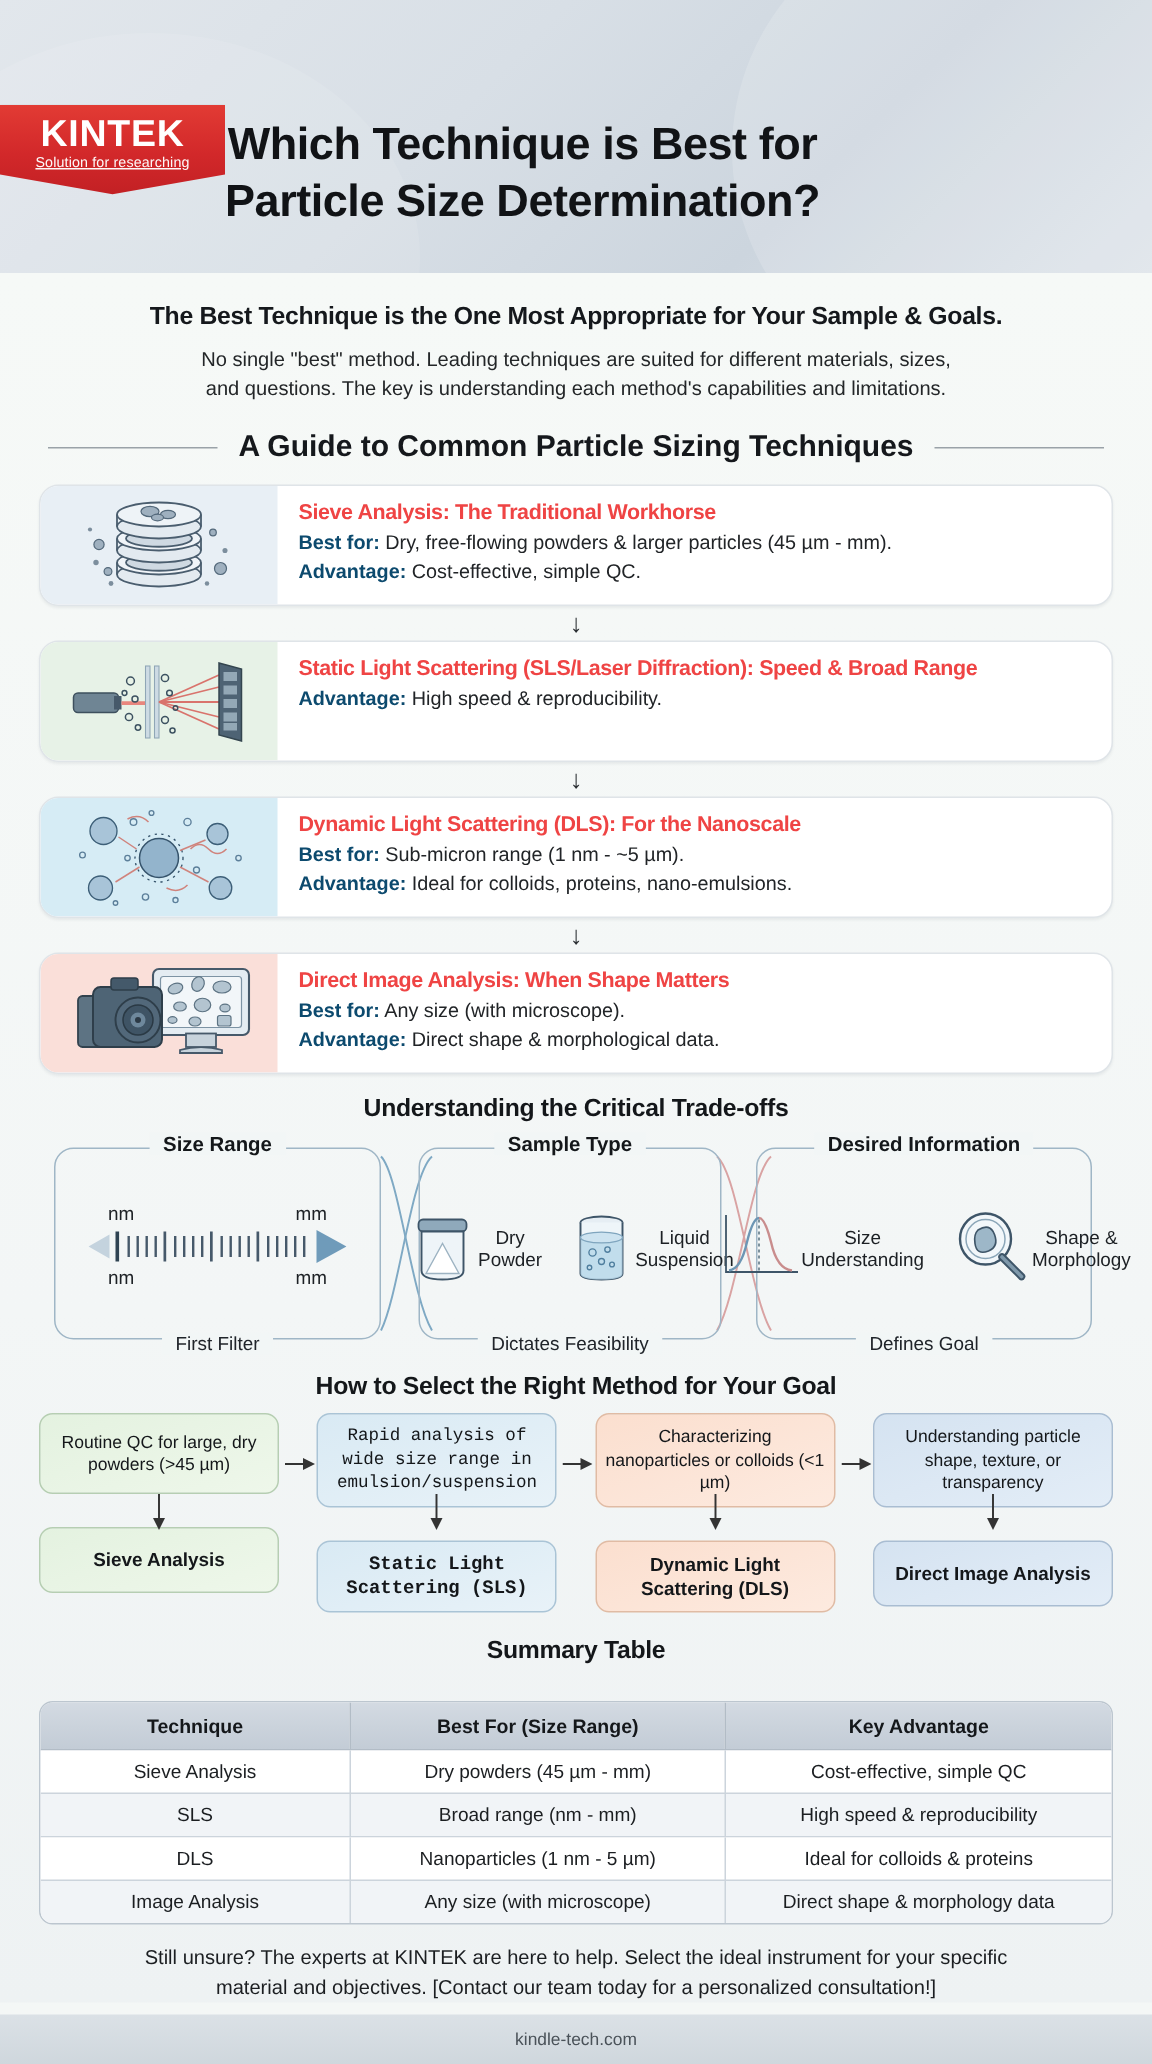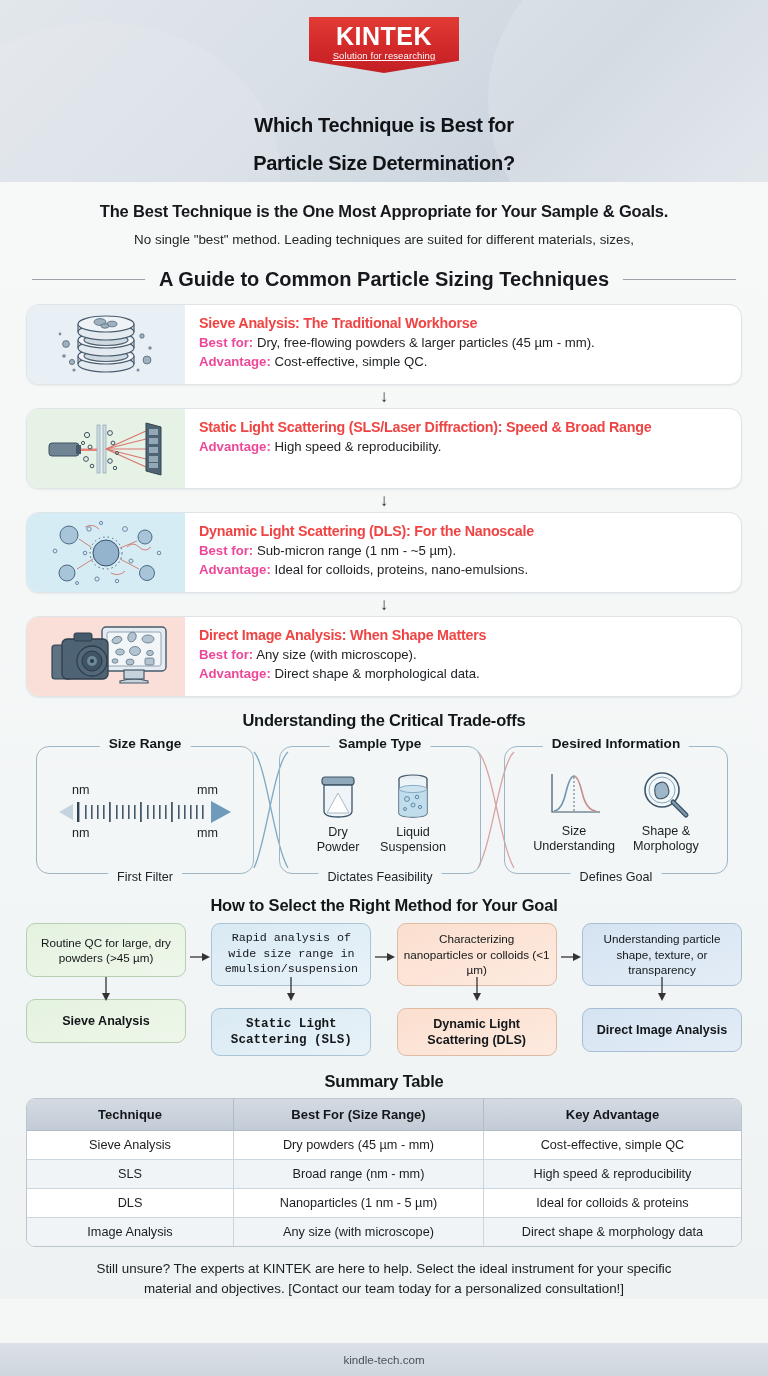--- a/index.html
+++ b/index.html
@@ -16,21 +16,21 @@
     position: relative;
     overflow: hidden;
   }
 
   
   .header {
     height: 182px;
     background: linear-gradient(135deg, #e2e7ec 0%, #d8dfe6 40%, #ccd5de 70%, #dde3e9 100%);
     position: relative;
     display: flex;
-    flex-direction: column;
+    flex-direction: row;
     align-items: center;
     padding-top: 17px;
   }
   .header::after {
     content: "";
     position: absolute;
     right: -40px; top: -60px;
     width: 320px; height: 320px;
     border-radius: 50%;
     background: rgba(255,255,255,0.16);
@@ -73,21 +73,21 @@
     font-size: 9.5px;
     line-height: 12px;
     letter-spacing: 0.1px;
     opacity: 0.97;
     text-decoration: underline;
   }
 
   .main-title {
     margin-top: 33px;
     text-align: center;
-    font-size: 20px;
+    font-size: 30px;
     font-weight: bold;
     line-height: 38px;
     color: #111316;
     letter-spacing: -0.3px;
     position: relative;
     z-index: 3;
     max-width: 620px;
   }
 
   
@@ -171,21 +171,21 @@
     font-weight: bold;
     color: #ef4444;
     line-height: 19px;
     letter-spacing: -0.25px;
   }
   .card-line {
     font-size: 13.2px;
     color: #212427;
     line-height: 19px;
   }
-  .card-line b { font-weight: bold; color: #ec4899; }
+  .card-line b { font-weight: bold; color: #0c4a6e; }
 
   .arrow-down {
     text-align: center;
     font-size: 17px;
     line-height: 23px;
     color: #2b2f33;
     height: 23px;
   }
 
   
@@ -253,21 +253,21 @@
     position: absolute;
     inset: 0;
     display: flex;
     align-items: center;
     justify-content: center;
     gap: 18px;
     padding-top: 4px;
   }
   .to-item {
     display: flex;
-    flex-direction: column;
+    flex-direction: row;
     align-items: center;
     justify-content: flex-start;
   }
   .to-item-cap {
     font-size: 12.6px;
     line-height: 15px;
     color: #1c2024;
     text-align: center;
     margin-top: 4px;
   }
@@ -411,20 +411,21 @@
     <div>Particle Size Determination?</div>
   </div>
 </div>
 
 <div class="content">
 
   <div class="lede">
     <div class="lede-head">The Best Technique is the One Most Appropriate for Your Sample &amp; Goals.</div>
     <div class="lede-sub">
       <div>No single "best" method. Leading techniques are suited for different materials, sizes,</div>
+      <div>and questions. The key is understanding each method's capabilities and limitations.</div>
     </div>
   </div>
 
   <div class="rule-head">
     <div class="line"></div>
     <div class="txt">A Guide to Common Particle Sizing Techniques</div>
     <div class="line"></div>
   </div>
 
   <div class="card">
@@ -791,21 +792,21 @@
         <svg class="v-arrow" viewBox="0 0 12 24">
           <path d="M6 0 L6 18" stroke="#333" stroke-width="1.3" fill="none"></path>
           <polygon points="6,24 2,16 10,16" fill="#333"></polygon>
         </svg>
         <div class="flow-box result fb-blue2">Direct Image Analysis</div>
       </div>
 
     </div>
   </div>
 
-  <div class="section-title" style="margin-top:16px;margin-bottom:7px;">Summary Table</div>
+  <div class="section-title" style="margin-top:16px;margin-bottom:24px;">Summary Table</div>
 
   <table class="tbl">
     <thead>
       <tr>
         <th style="width:29%">Technique</th>
         <th style="width:35%">Best For (Size Range)</th>
         <th style="width:36%">Key Advantage</th>
       </tr>
     </thead>
     <tbody>

